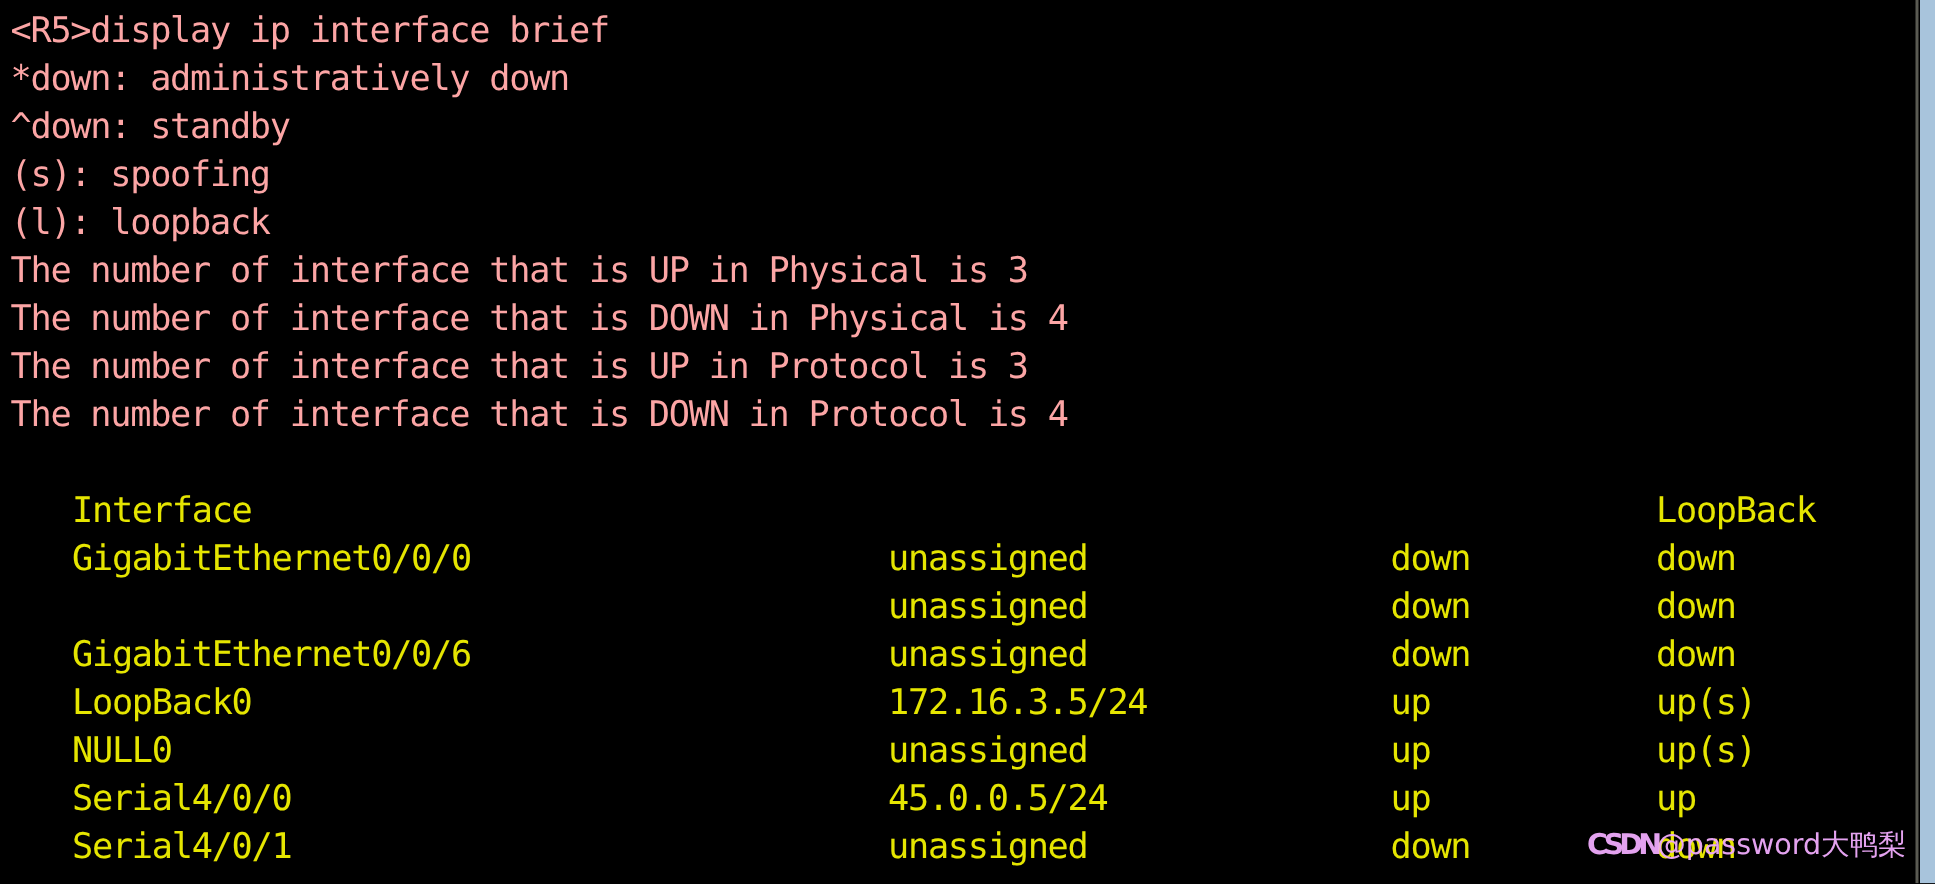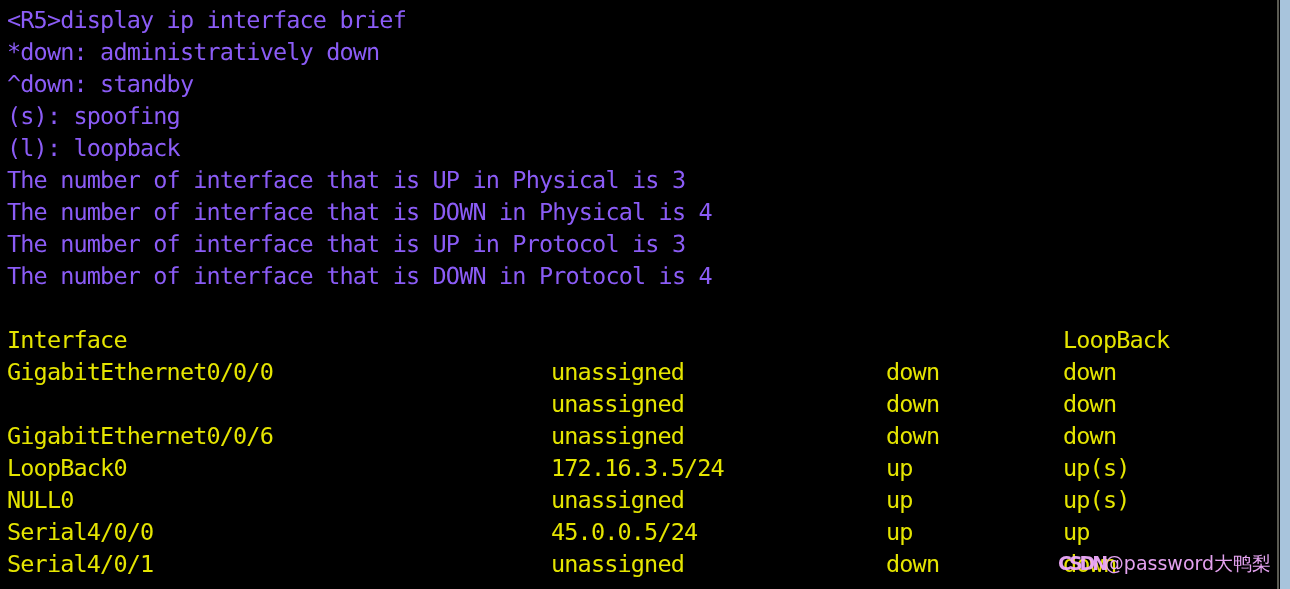--- a/index.html
+++ b/index.html
@@ -29,21 +29,21 @@
     top: 0;
     width: 1276px;
     height: 589px;
     background: #000000;
     padding: 4px 0 0 7px;
     box-sizing: border-box;
     overflow: hidden;
   }
 
   .term-line {
-    color: #8b5cf6;
+    color: #fca5a5;
     font-family: "DejaVu Sans Mono", "Liberation Mono", monospace;
     font-size: 23.5px;
     line-height: 32px;
     height: 32px;
     white-space: pre;
     letter-spacing: -0.85px;
     text-rendering: geometricPrecision;
   }
 
   .term-line.blank {
@@ -53,20 +53,21 @@
   
   .term-row {
     color: #e5e500;
     font-family: "DejaVu Sans Mono", "Liberation Mono", monospace;
     font-size: 23.5px;
     line-height: 32px;
     height: 32px;
     white-space: pre;
     letter-spacing: -0.85px;
     position: relative;
+    margin-left: 41px;
   }
   .col-iface {
     position: absolute;
     left: 0;
     top: 0;
   }
   .col-ip {
     position: absolute;
     left: 544px;
     top: 0;

